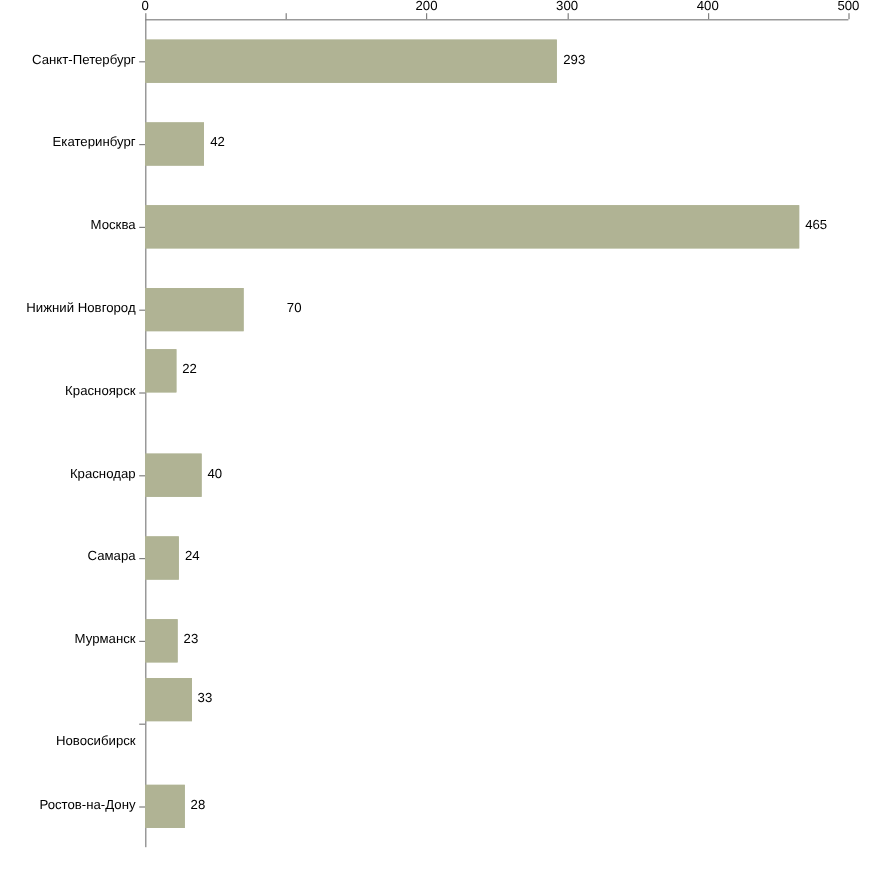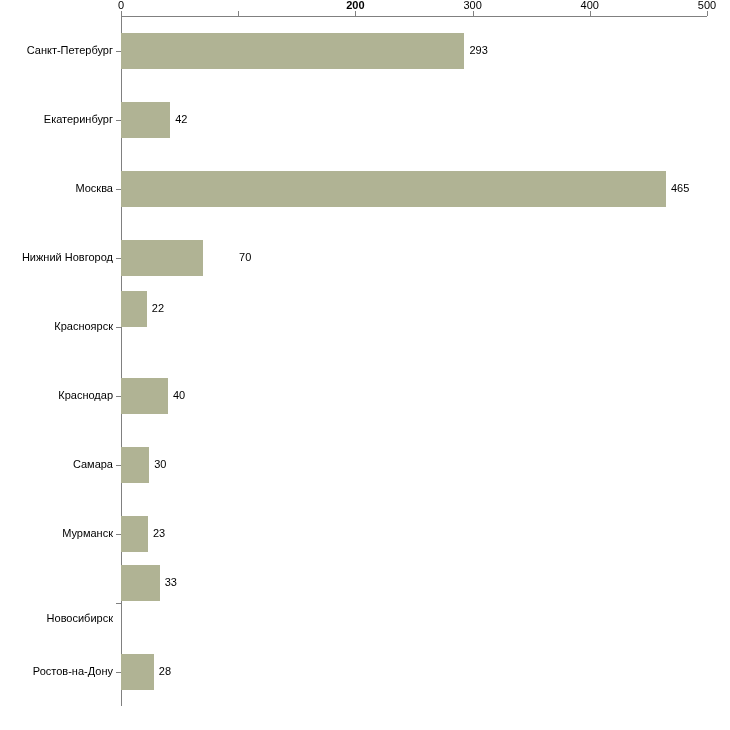--- a/index.html
+++ b/index.html
@@ -101,21 +101,21 @@
 
 <div id="chart-root">
   <div class="axis-top-line"></div>
   <div class="axis-left-line"></div>
   <div id="ticks-layer">
       <div class="tick-mark" style="left: 121px;"></div>
       <div class="tick-label" style="left: 121px;">0</div>
       <div class="tick-mark" style="left: 238.2px;"></div>
       <div class="tick-label" style="left: 240px; margin-top: 44px;">100</div>
       <div class="tick-mark" style="left: 355.4px;"></div>
-      <div class="tick-label" style="left: 355.4px; font-weight: bold;">200</div>
+      <div class="tick-label" style="left: 355.4px;">200</div>
       <div class="tick-mark" style="left: 472.6px;"></div>
       <div class="tick-label" style="left: 472.6px;">300</div>
       <div class="tick-mark" style="left: 589.8px;"></div>
       <div class="tick-label" style="left: 589.8px;">400</div>
       <div class="tick-mark" style="left: 707px;"></div>
       <div class="tick-label" style="left: 707px;">500</div>
     </div>
   <div id="labels-layer">
       <div class="cat-tick" style="top: 51px;"></div>
       <div class="cat-label" style="right: 617px; top: 44.5px;">Санкт-Петербург</div>
@@ -158,21 +158,21 @@
       <div class="bar-row" style="top: 275px; height: 36px;">
         <div class="bar" title="Красноярск: 22" style="width: 25.784px; background: rgb(176, 179, 148); border-color: rgb(176, 179, 148);"></div>
         <div class="bar-value" style="left: 30.784px; top: 12px;">22</div>
       </div>
       <div class="bar-row" style="top: 361.5px; height: 36px;">
         <div class="bar" title="Краснодар: 40" style="width: 46.88px; background: rgb(176, 179, 148); border-color: rgb(176, 179, 148);"></div>
         <div class="bar-value" style="left: 51.88px; top: 12px;">40</div>
       </div>
       <div class="bar-row" style="top: 430.5px; height: 36px;">
         <div class="bar" title="Самара: 24" style="width: 28.128px; background: rgb(176, 179, 148); border-color: rgb(176, 179, 148);"></div>
-        <div class="bar-value" style="left: 33.128px; top: 12px;">30</div>
+        <div class="bar-value" style="left: 33.128px; top: 12px;">24</div>
       </div>
       <div class="bar-row" style="top: 499.5px; height: 36px;">
         <div class="bar" title="Мурманск: 23" style="width: 26.956px; background: rgb(176, 179, 148); border-color: rgb(176, 179, 148);"></div>
         <div class="bar-value" style="left: 31.956px; top: 12px;">23</div>
       </div>
       <div class="bar-row" style="top: 549px; height: 36px;">
         <div class="bar" title="Новосибирск: 33" style="width: 38.676px; background: rgb(176, 179, 148); border-color: rgb(176, 179, 148);"></div>
         <div class="bar-value" style="left: 43.676px; top: 12px;">33</div>
       </div>
       <div class="bar-row" style="top: 637.5px; height: 36px;">

